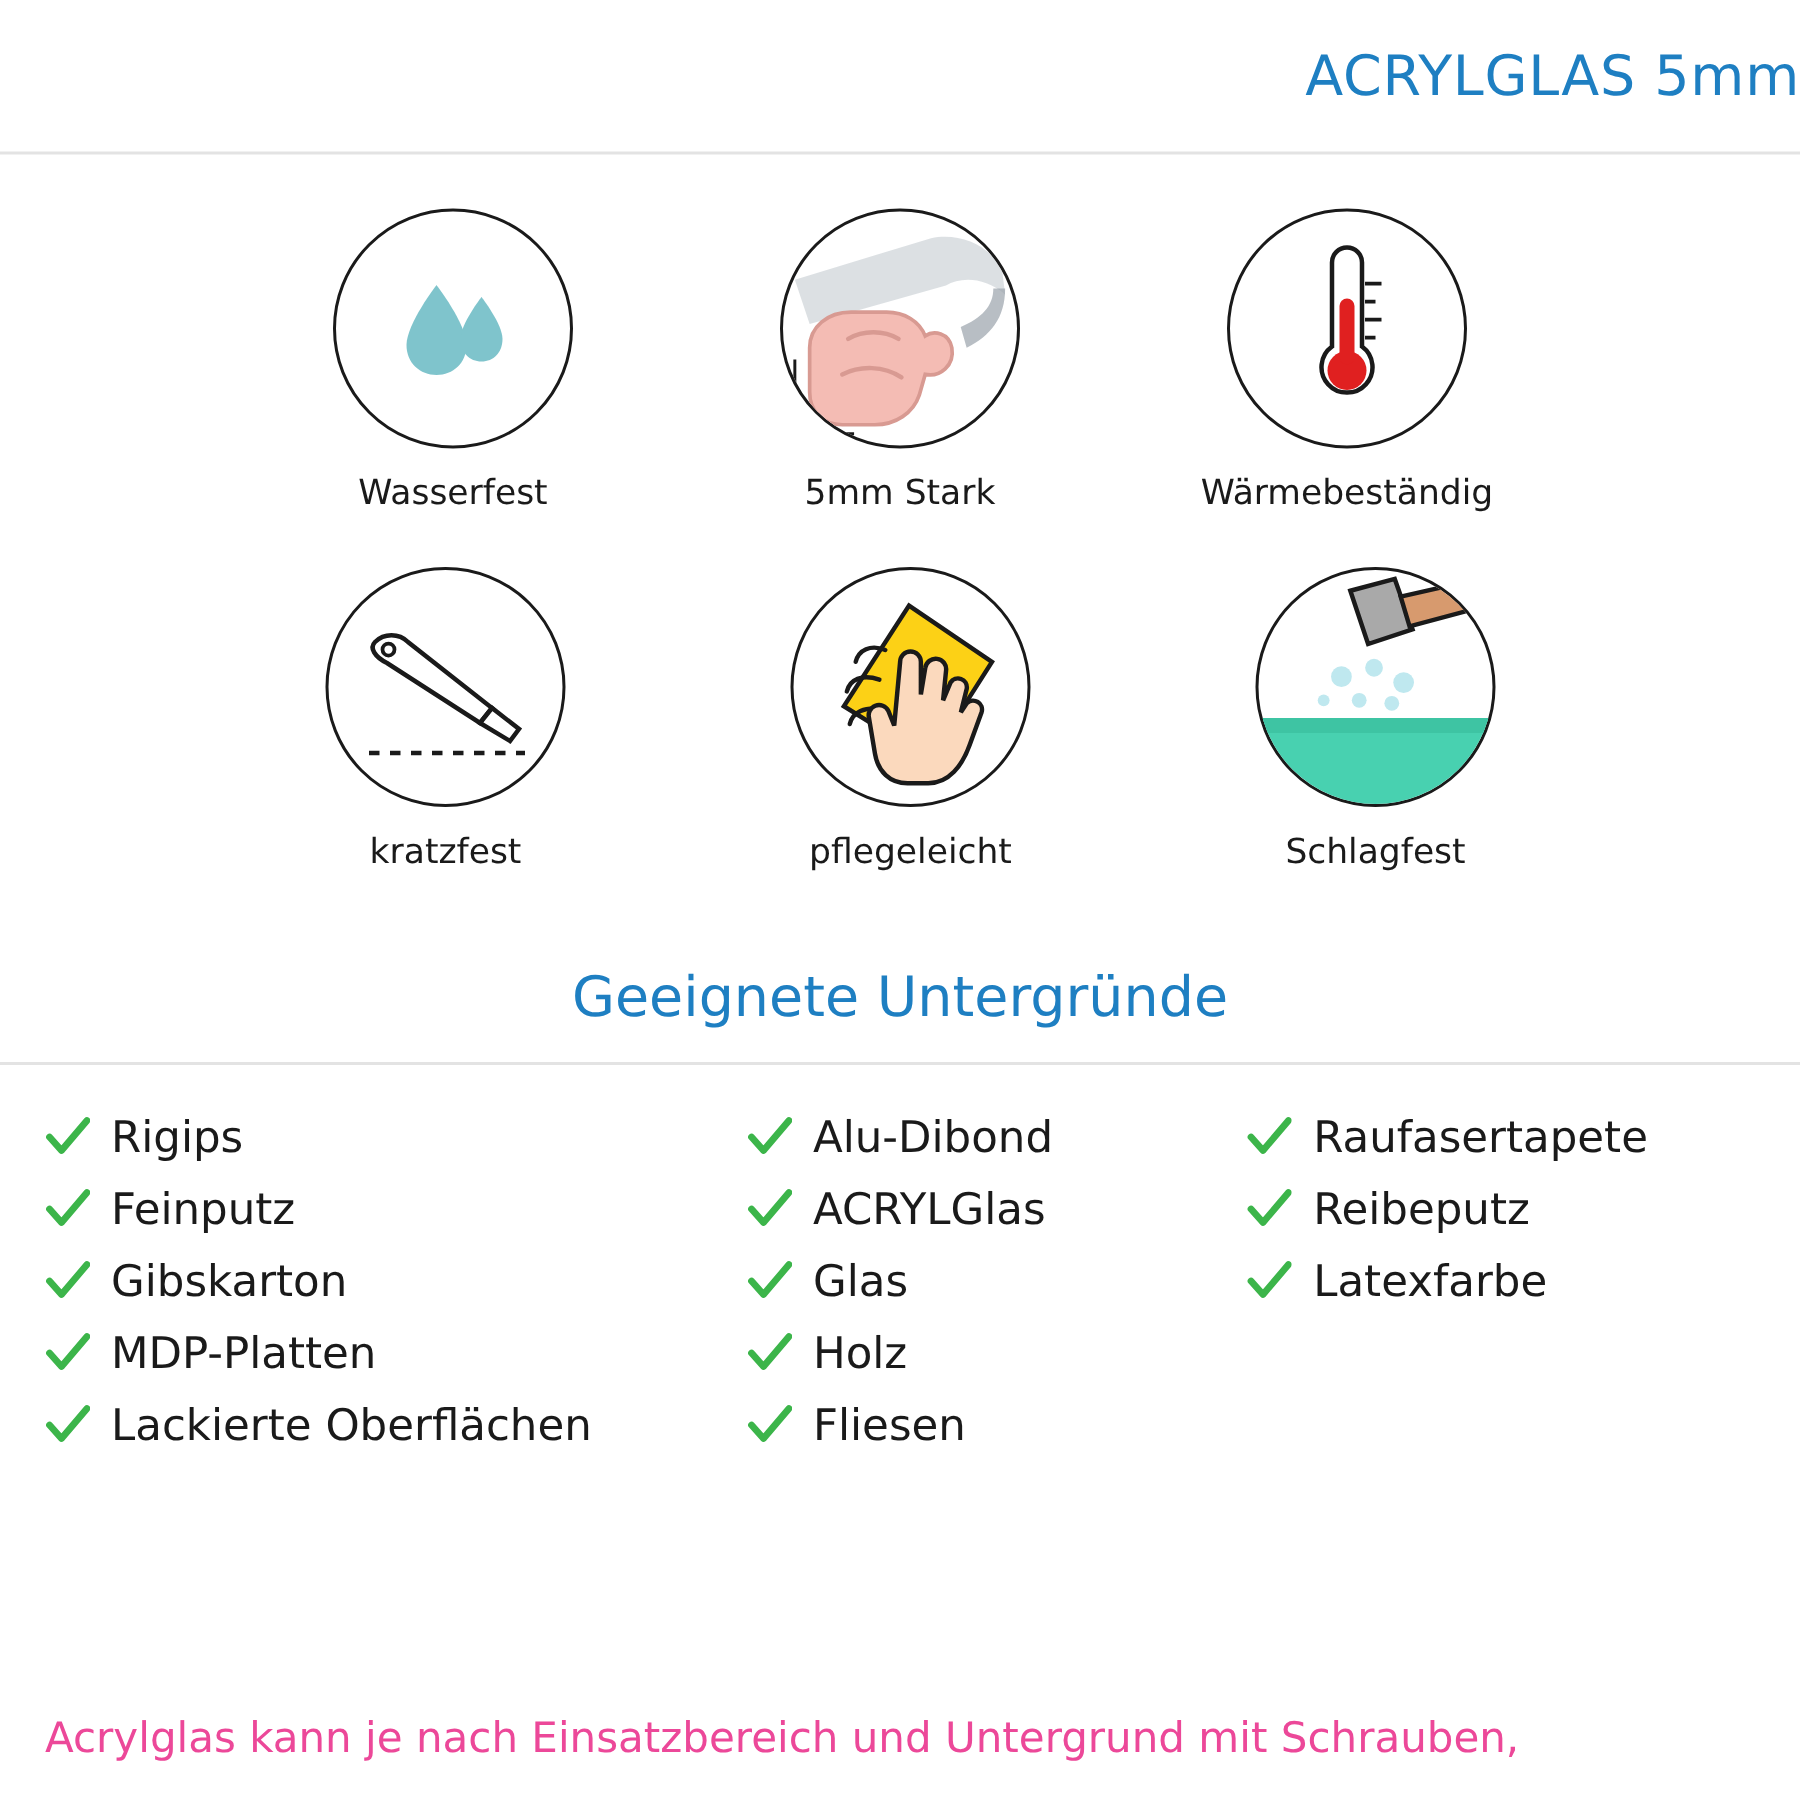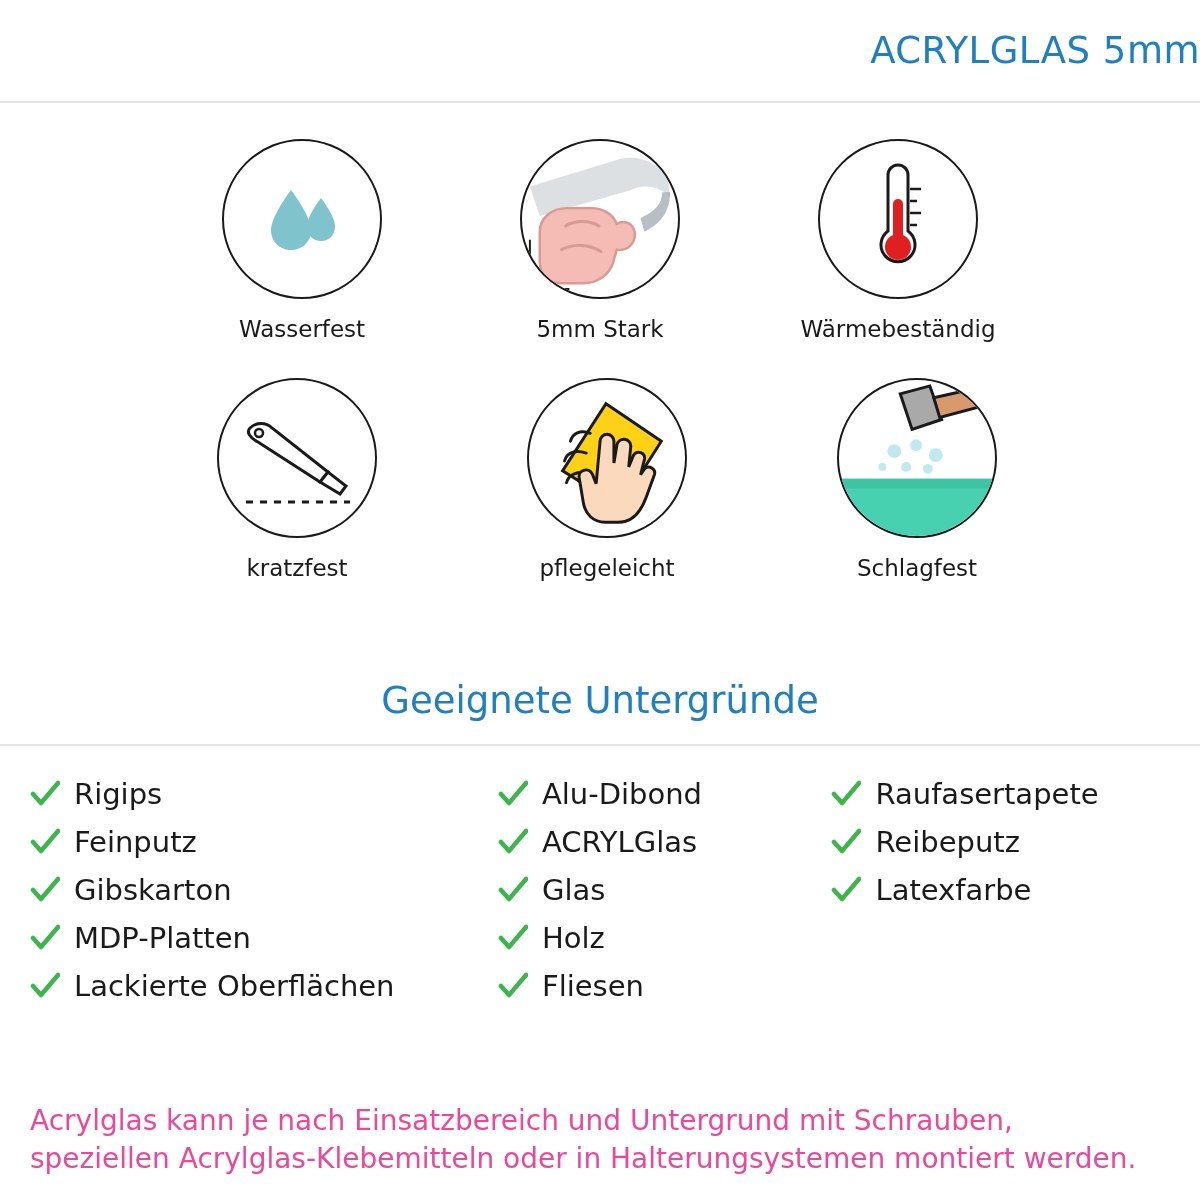--- a/index.html
+++ b/index.html
@@ -54,21 +54,21 @@
   .feature-label {
     margin-top: 17px;
     font-size: 23px;
     color: #1a1a1a;
     text-align: right;
     white-space: nowrap;
   }
 
   
   .section-title-wrap {
-    margin-top: 98px;
+    margin-top: 62px;
     text-align: center;
     padding-bottom: 22px;
     border-bottom: 2px solid #e3e3e3;
   }
   .section-title {
     color: #1e7fc2;
     font-size: 37px;
     font-weight: 400;
   }
 
@@ -298,16 +298,15 @@
         <svg class="check-mark" viewBox="0 0 30 30">
             <path d="M3 15 L11 24 L28 4" fill="none" stroke="#3cb54a" stroke-width="4.5" stroke-linecap="round" stroke-linejoin="round"></path>
           </svg>
         <span class="check-text">Latexfarbe</span>
       </div>
     </div>
   </div>
 
   <div class="footer-note">
     <div>Acrylglas kann je nach Einsatzbereich und Untergrund mit Schrauben,</div>
-    <div>speziellen Acrylglas-Klebemitteln oder in Halterungsystemen montiert werden.</div>
   </div>
 
 </div>
 
 </body></html>

